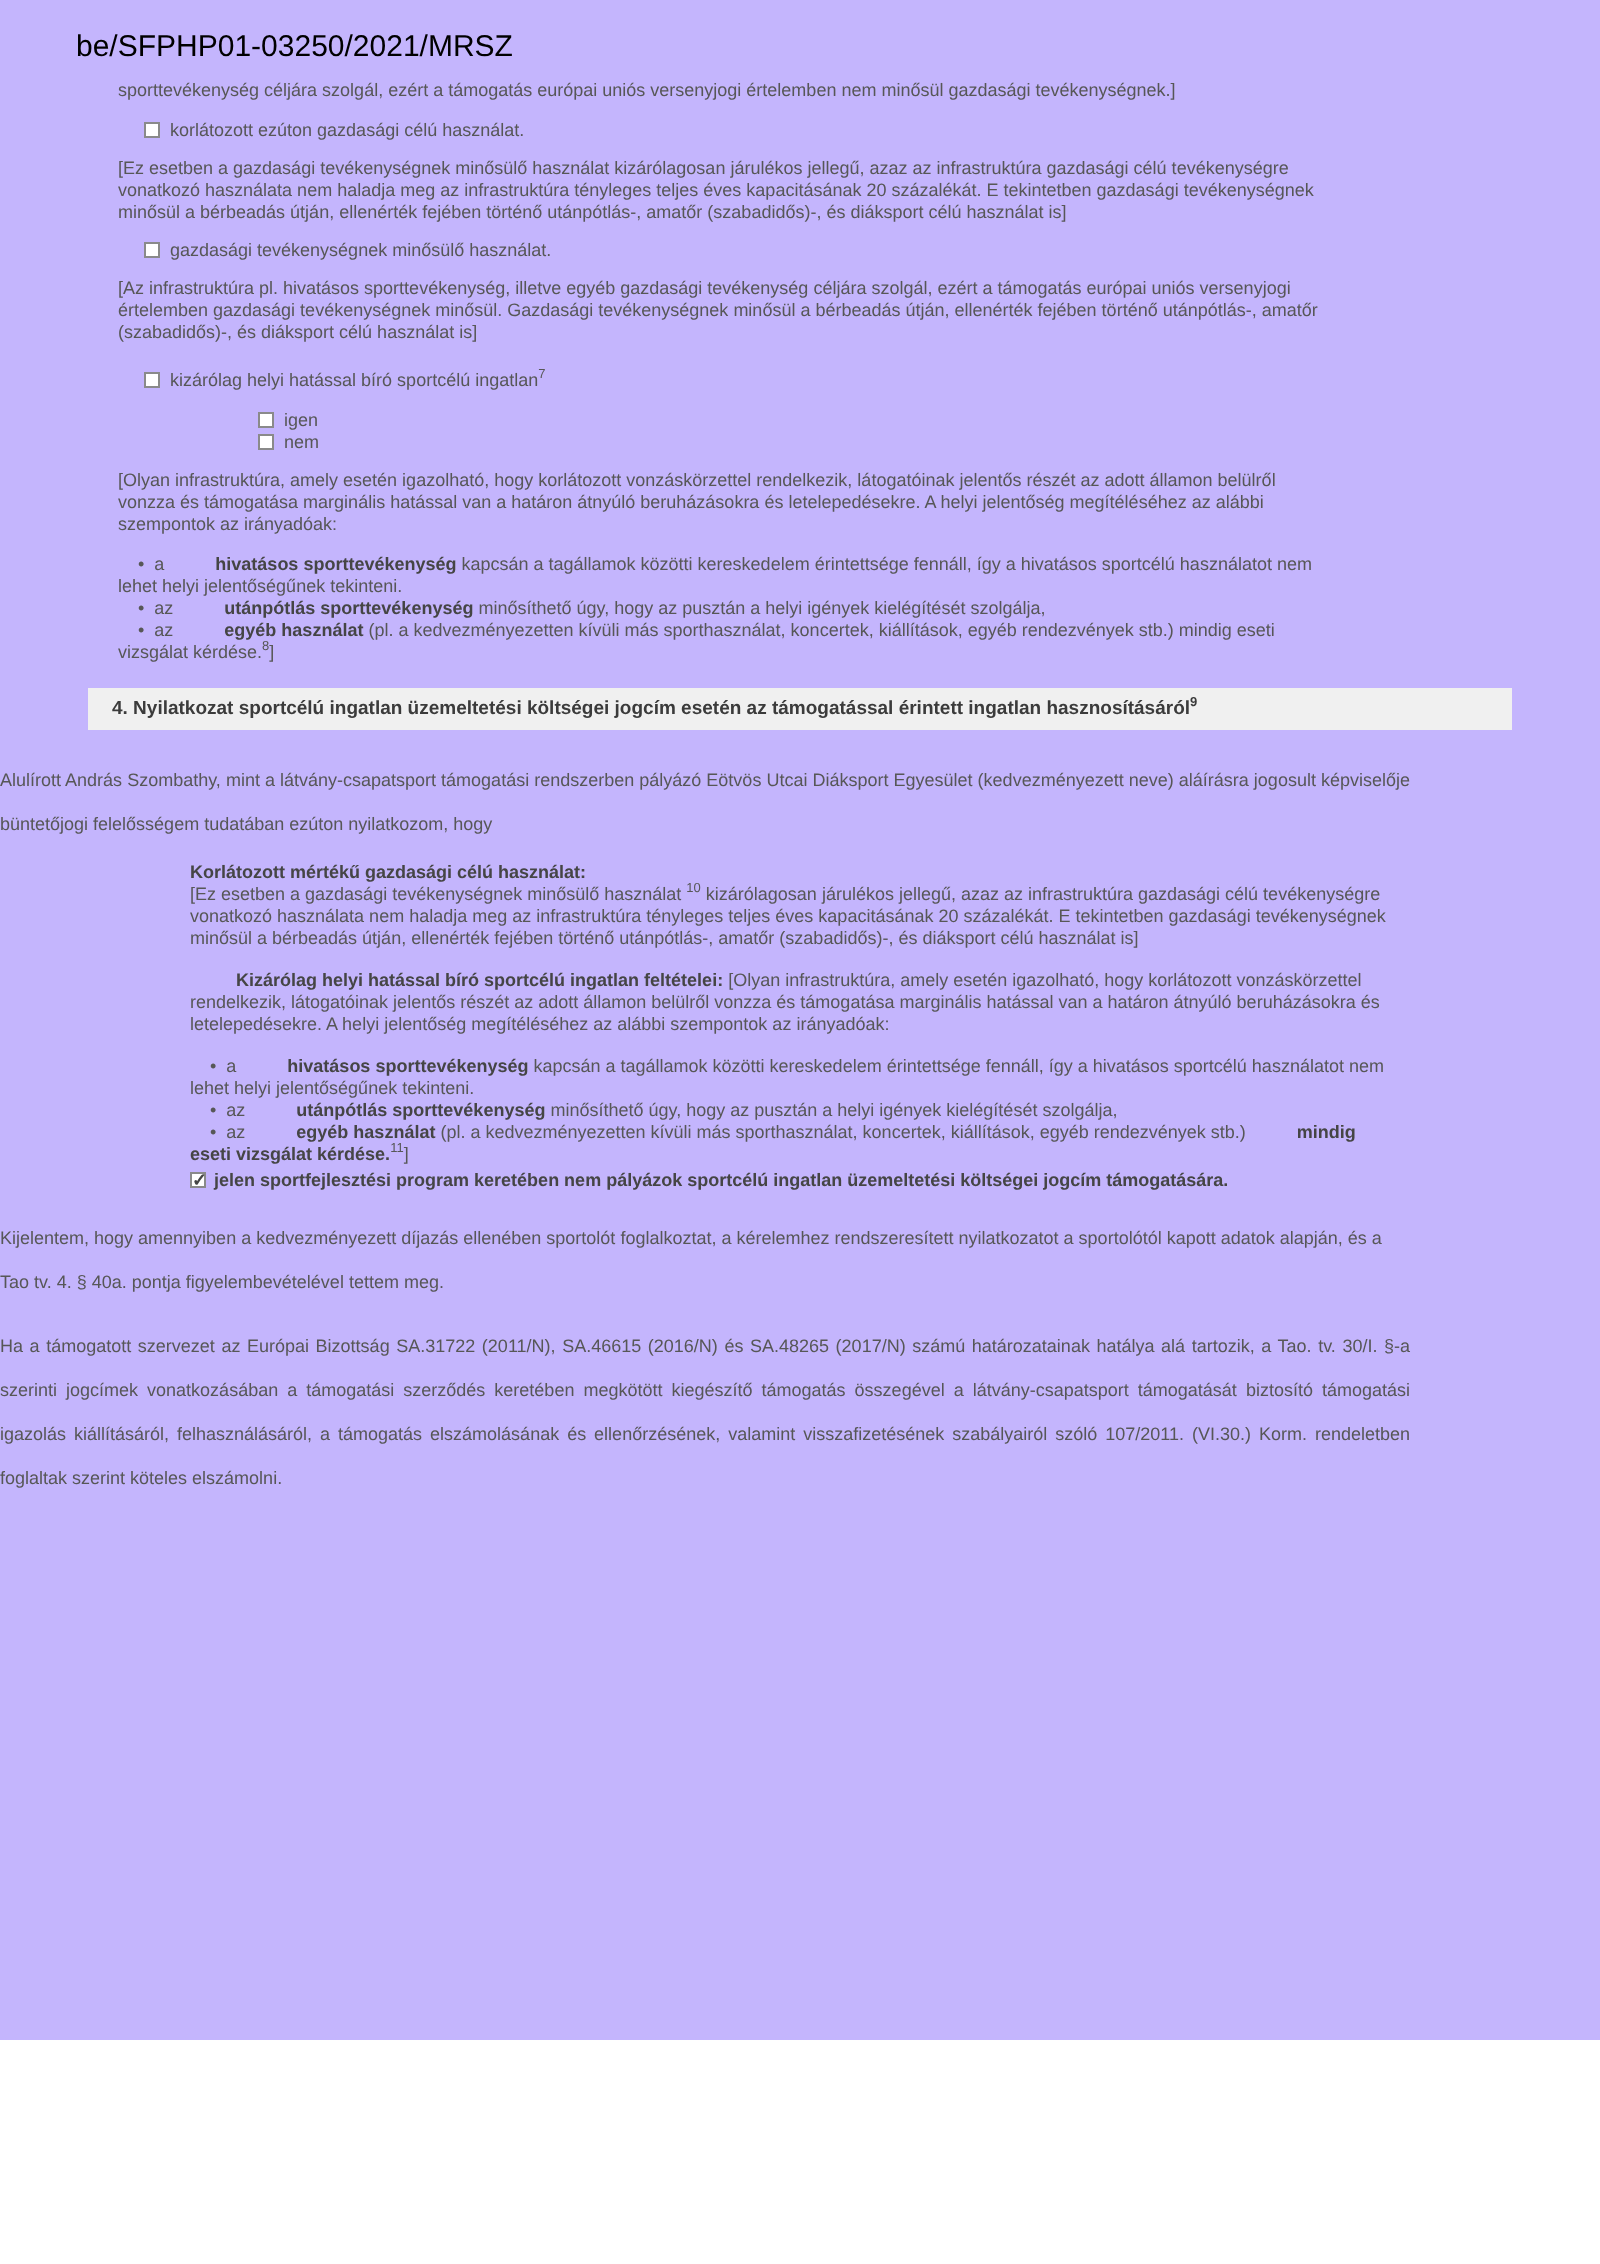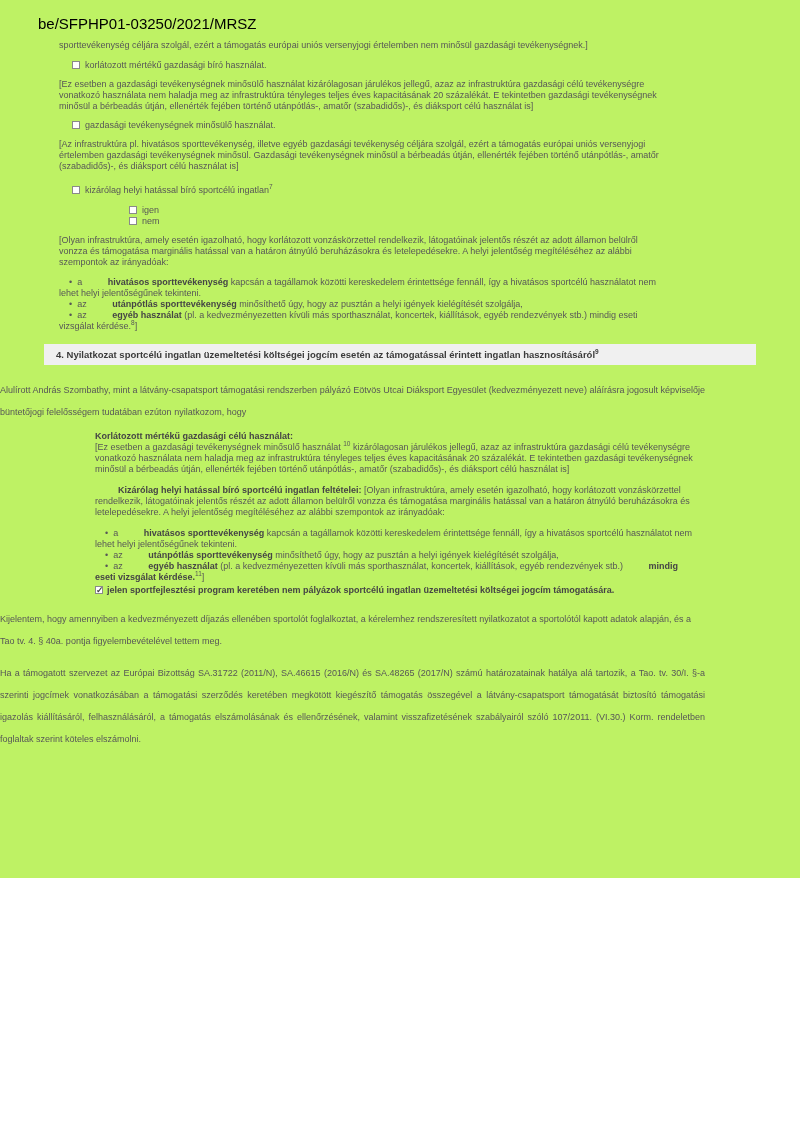--- a/index.html
+++ b/index.html
@@ -1,17 +1,17 @@
 <!DOCTYPE html>
 <html><head>
 <meta charset="utf-8">
 <style>
   html,body { margin:0; padding:0; background:#ffffff; }
   .page {
-    position:relative; width:800px; height:878px; background:#bef264;
+    position:relative; width:800px; height:1020px; background:#c4b5fd;
     font-family:"Liberation Sans", sans-serif; color:#575757; overflow:hidden;
   }
   .doc-title {
     margin:16px 0 0 38px; font-size:15px; line-height:16px; color:#000000;
   }
   .note { font-size:9px; line-height:11px; color:#575757; }
   .ind-a { margin-left:59px; width:600px; }
   .cb-row { margin-left:72px; font-size:9px; line-height:11px; color:#575757; }
   .cb-row.sub { margin-left:113px;padding-left:16px; }
   .cbx {
@@ -50,21 +50,21 @@
 </head>
 <body>
 
 <div class="page">
 
   <div class="doc-title">be/SFPHP01-03250/2021/MRSZ</div>
 
   <div class="note ind-a mt8">sporttevékenység céljára szolgál, ezért a támogatás európai uniós versenyjogi értelemben nem minősül gazdasági tevékenységnek.]</div>
 
   <div class="cb-row mt9">
-    <span class="cbx"></span><span>korlátozott mértékű gazdasági bíró használat.</span>
+    <span class="cbx"></span><span>korlátozott ezúton gazdasági célú használat.</span>
   </div>
   <div class="note ind-a mt8">[Ez esetben a gazdasági tevékenységnek minősülő használat kizárólagosan járulékos jellegű, azaz az infrastruktúra gazdasági célú tevékenységre vonatkozó használata nem haladja meg az infrastruktúra tényleges teljes éves kapacitásának 20 százalékát. E tekintetben gazdasági tevékenységnek minősül a bérbeadás útján, ellenérték fejében történő utánpótlás-, amatőr (szabadidős)-, és diáksport célú használat is]</div>
 
   <div class="cb-row mt8">
     <span class="cbx"></span><span>gazdasági tevékenységnek minősülő használat.</span>
   </div>
   <div class="note ind-a mt8">[Az infrastruktúra pl. hivatásos sporttevékenység, illetve egyéb gazdasági tevékenység céljára szolgál, ezért a támogatás európai uniós versenyjogi értelemben gazdasági tevékenységnek minősül. Gazdasági tevékenységnek minősül a bérbeadás útján, ellenérték fejében történő utánpótlás-, amatőr (szabadidős)-, és diáksport célú használat is]</div>
 
   <div class="cb-row mt13">
     <span class="cbx"></span><span>kizárólag helyi hatással bíró sportcélú ingatlan</span><sup>7</sup>

